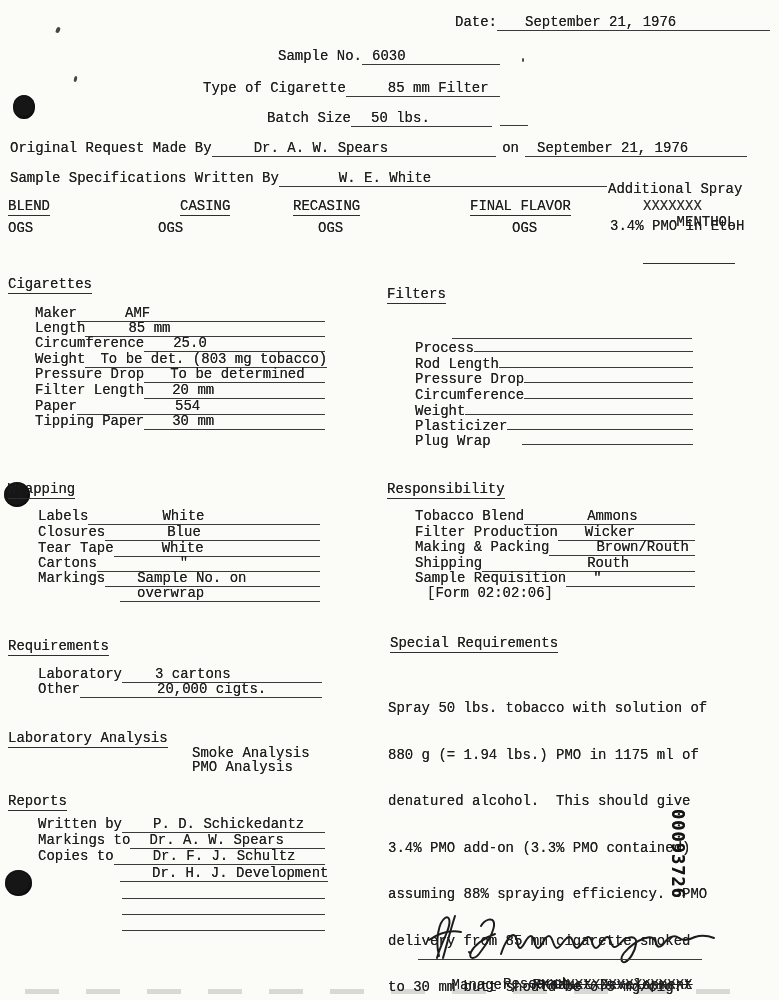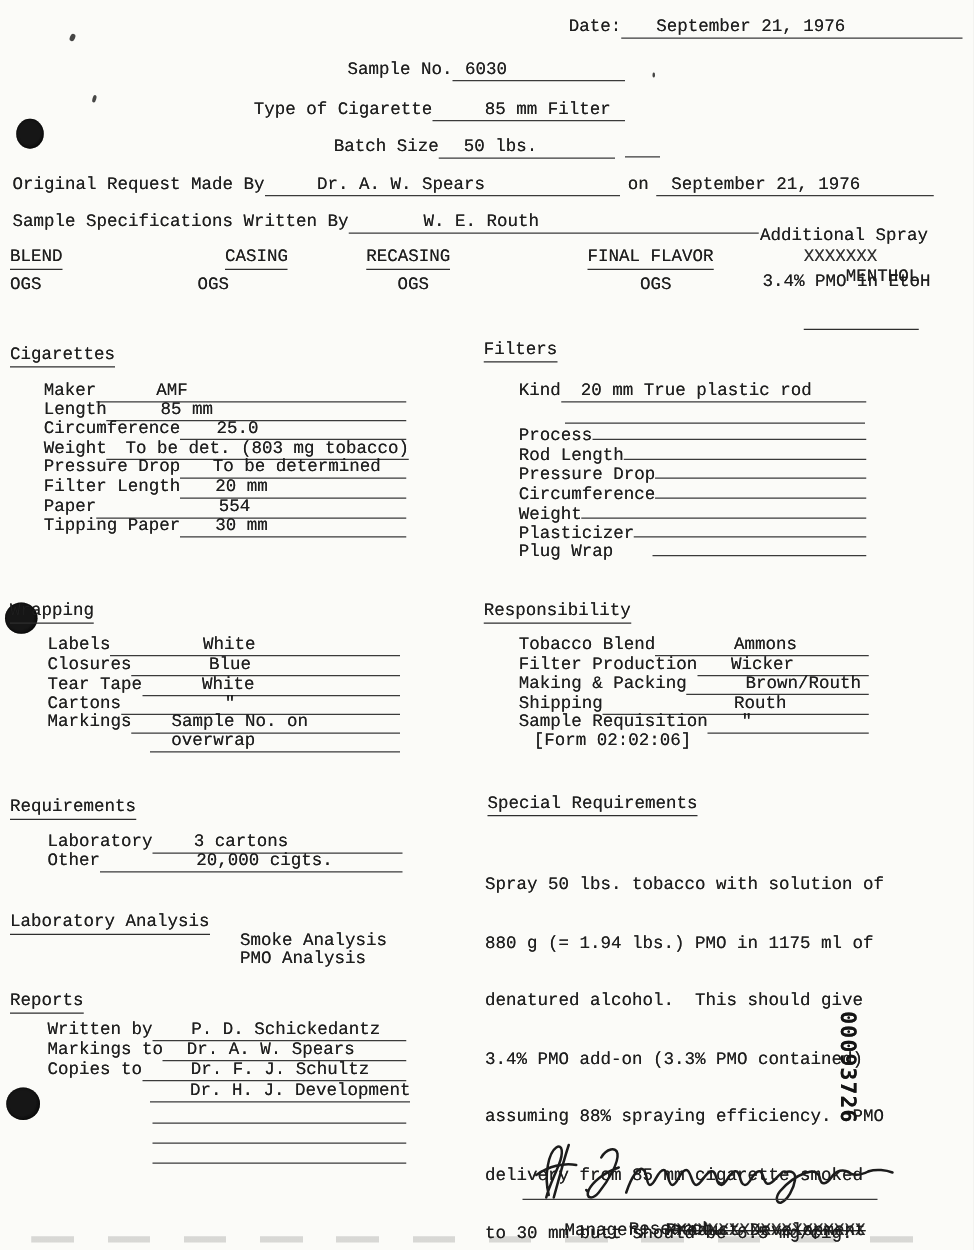--- a/index.html
+++ b/index.html
@@ -71,21 +71,21 @@
 
   <div class="fr" style="left:10px;top:140px;width:737px;">
     <span class="lab">Original Request Made By</span>
     <span class="ul" style="text-indent:42px;"><span class="val">Dr. A. W. Spears</span></span>
     <span class="lab" style="padding:0 6px;">on</span>
     <span class="ulfix" style="width:222px;text-indent:12px;"><span class="val">September 21, 1976</span></span>
   </div>
 
   <div class="fr" style="left:10px;top:170px;width:597px;">
     <span class="lab">Sample Specifications Written By</span>
-    <span class="ul" style="text-indent:60px;"><span class="val">W. E. Routh</span></span>
+    <span class="ul" style="text-indent:60px;"><span class="val">W. E. White</span></span>
   </div>
 
   
   <div class="t" style="left:608px;top:181px;">Additional Spray</div>
 
   <div class="t h" style="left:8px;top:198px;">BLEND</div>
   <div class="t h" style="left:148px;top:198px;margin-left:32px;">CASING</div>
   <div class="t h" style="left:293px;top:198px;">RECASING</div>
   <div class="t h" style="left:470px;top:198px;">FINAL FLAVOR</div>
   <div class="t h xwrap" style="left:643px;top:198px;">
@@ -129,26 +129,22 @@
   <div class="fr" style="left:35px;top:398px;width:290px;">
     <span class="lab">Paper</span>
     <span class="ul" style="text-indent:98px;"><span class="val">554</span></span>
   </div>
   <div class="fr" style="left:35px;top:413px;width:290px;">
     <span class="lab">Tipping Paper</span>
     <span class="ul" style="text-indent:28px;"><span class="val">30 mm</span></span>
   </div>
 
   
-  <div class="t h" style="left:387px;top:272px;">Filters</div>
-
-  <div class="fr" style="left:415px;top:305px;width:278px;">
-    <span class="lab">Kind</span>
-    <span class="ul" style="text-indent:16px;"><span class="val">20 mm True plastic rod</span></span>
-  </div>
+  <div class="t h" style="left:387px;top:286px;">Filters</div>
+
   <div class="ln" style="left:452px;top:338px;width:240px;"></div>
 
   <div class="fr" style="left:415px;top:335px;width:278px;">
     <span class="lab">Process</span>
       <span class="ul"></span>
   </div>
   <div class="fr" style="left:415px;top:351px;width:278px;">
     <span class="lab">Rod Length</span>
       <span class="ul"></span>
   </div>

